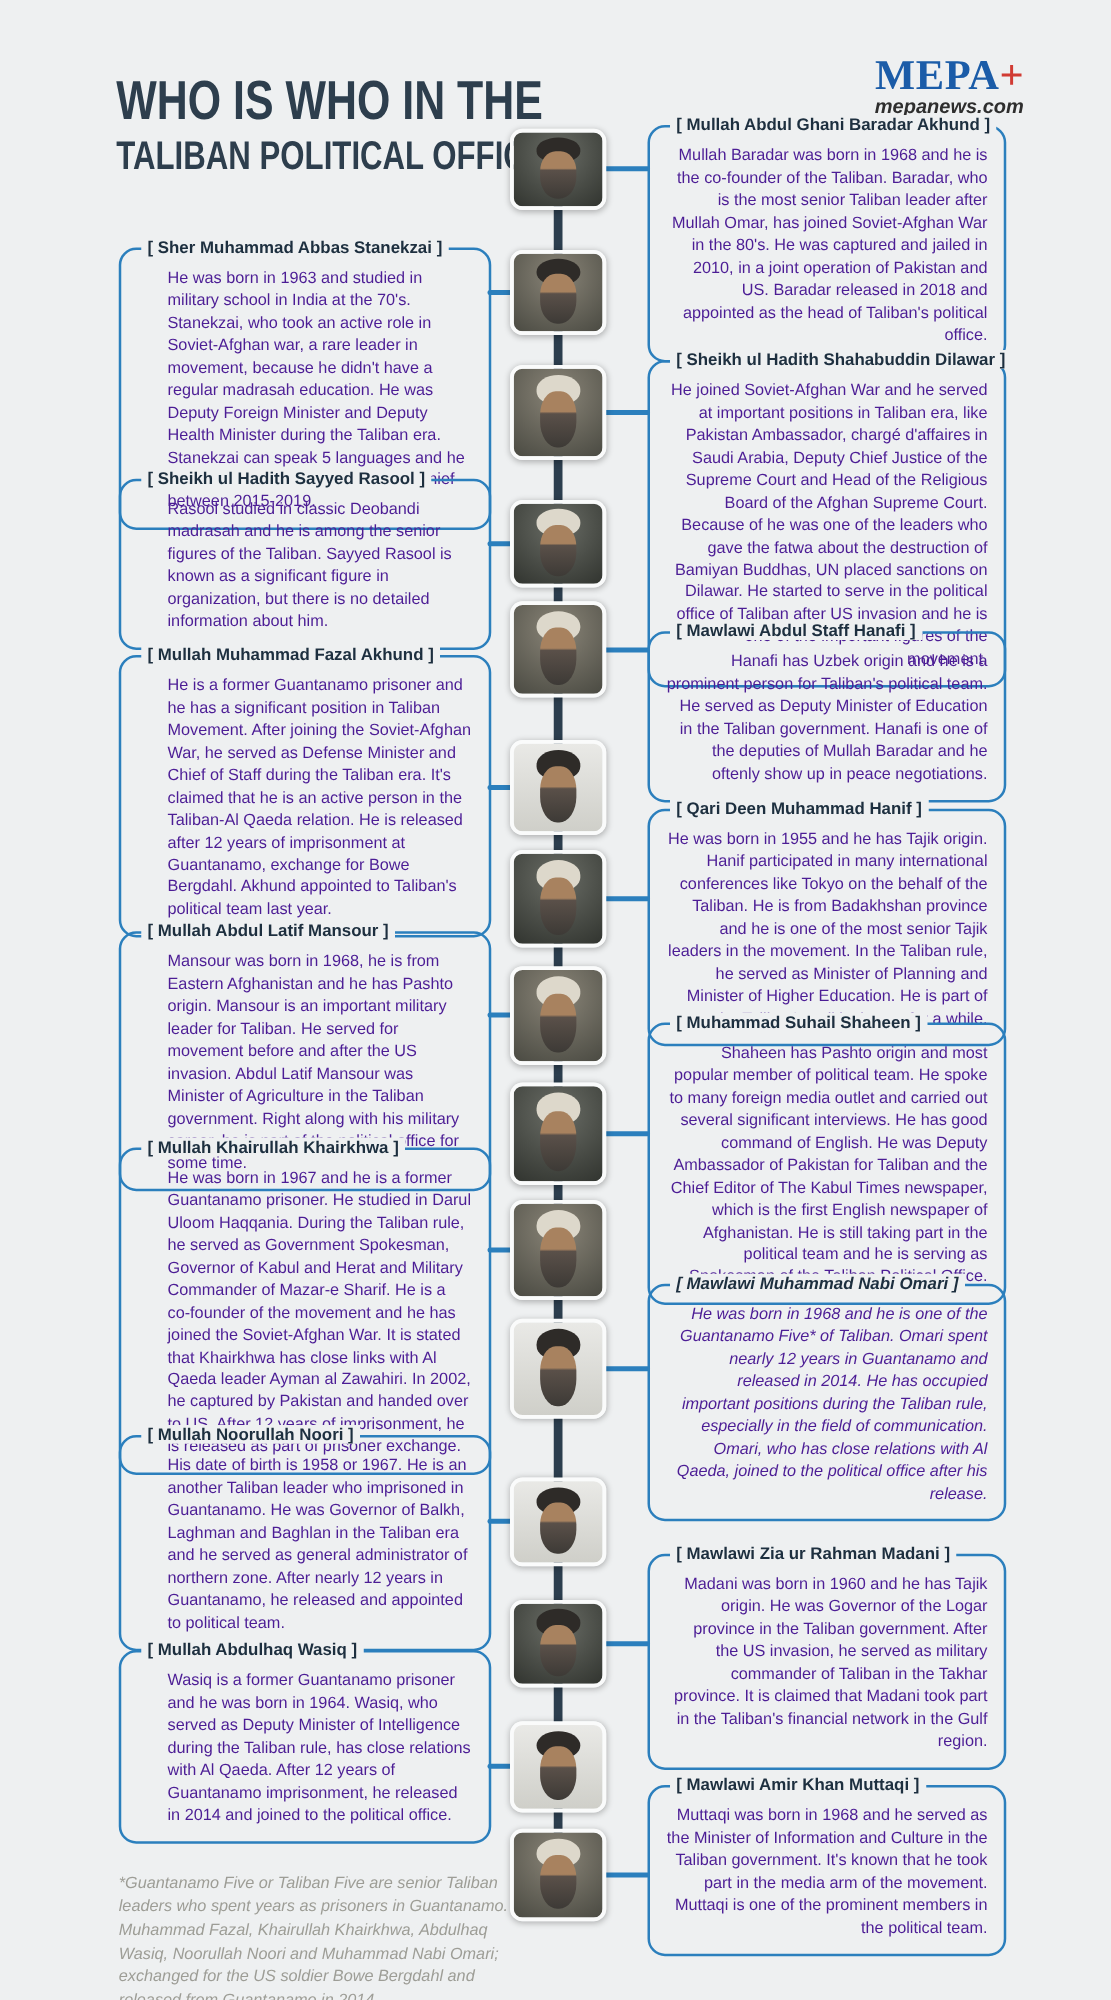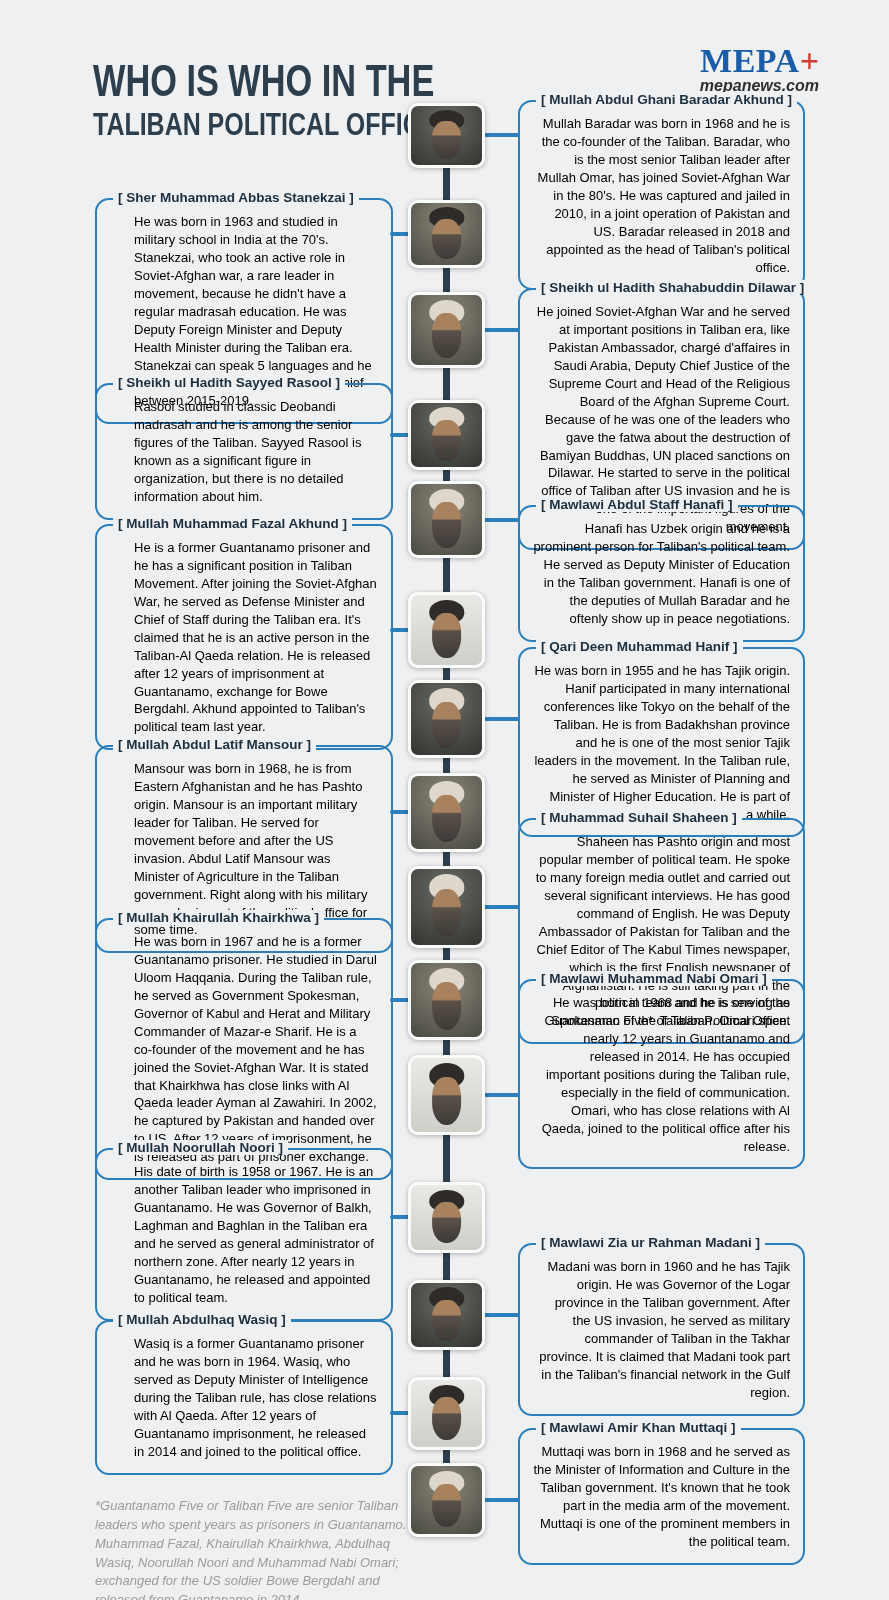--- a/index.html
+++ b/index.html
@@ -30,21 +30,21 @@
   .card{
     position:absolute;border:2.5px solid #2b7fbd;border-radius:14px;
     box-sizing:border-box;z-index:2;background:transparent;
   }
   .card.left{left:95px;width:298px;padding-left:24px;}
   .card.right{left:518px;width:287px;text-align:right;}
   .card-title{
     position:absolute;top:-10px;left:16px;margin:0;background:#eef0f1;
     padding:0 5px;font-size:13.5px;font-weight:bold;color:#1d2f3f;white-space:nowrap;
   }
-  .card-bio{margin:0;padding:13px 13px 12px;font-size:13px;line-height:1.38;color:#000000;}
+  .card-bio{margin:0;padding:13px 13px 12px;font-size:13px;line-height:1.38;color:#4c1d95;}
   
   .photo{
     position:absolute;left:408px;width:77px;box-sizing:border-box;
     border:3px solid #fafbfb;border-radius:10px;overflow:hidden;z-index:3;
     box-shadow:0 1px 5px rgba(0,0,0,.28);
   }
   .photo::before{ 
     content:"";position:absolute;left:50%;top:7%;width:50%;height:34%;
     transform:translateX(-50%);border-radius:50% 50% 46% 46%;
   }
@@ -144,21 +144,21 @@
 
   <div class="connector" style="top:998px;left:390px;width:20px;"></div>
   <div class="photo p-mid t-white" style="top:960px;height:80px;"></div>
   <section class="card left" style="top:918px;">
     <h2 class="card-title">[ Mullah Khairullah Khairkhwa ]</h2>
     <p class="card-bio">He was born in 1967 and he is a former Guantanamo prisoner. He studied in Darul Uloom Haqqania. During the Taliban rule, he served as Government Spokesman, Governor of Kabul and Herat and Military Commander of Mazar-e Sharif. He is a co-founder of the movement and he has joined the Soviet-Afghan War. It is stated that Khairkhwa has close links with Al Qaeda leader Ayman al Zawahiri. In 2002, he captured by Pakistan and handed over to US. After 12 years of imprisonment, he is released as part of prisoner exchange.</p>
   </section>
 
   <div class="connector" style="top:1093px;left:483px;width:37px;"></div>
   <div class="photo p-light t-dark" style="top:1055px;height:80px;"></div>
-  <section class="card right" style="top:979px;">
+  <section class="card right" style="top:1027px;font-style:italic;">
     <h2 class="card-title">[ Mawlawi Muhammad Nabi Omari ]</h2>
     <p class="card-bio">He was born in 1968 and he is one of the Guantanamo Five* of Taliban. Omari spent nearly 12 years in Guantanamo and released in 2014. He has occupied important positions during the Taliban rule, especially in the field of communication. Omari, who has close relations with Al Qaeda, joined to the political office after his release.</p>
   </section>
 
   <div class="connector" style="top:1215px;left:390px;width:20px;"></div>
   <div class="photo p-light t-dark" style="top:1182px;height:71px;"></div>
   <section class="card left" style="top:1148px;">
     <h2 class="card-title">[ Mullah Noorullah Noori ]</h2>
     <p class="card-bio">His date of birth is 1958 or 1967. He is an another Taliban leader who imprisoned in Guantanamo. He was Governor of Balkh, Laghman and Baghlan in the Taliban era and he served as general administrator of northern zone. After nearly 12 years in Guantanamo, he released and appointed to political team.</p>
   </section>

